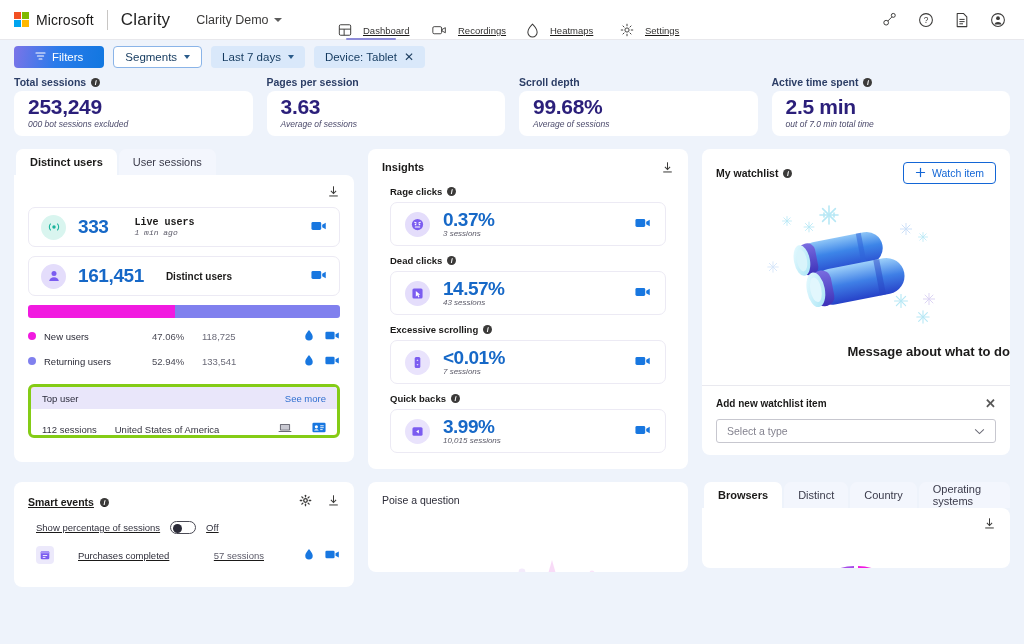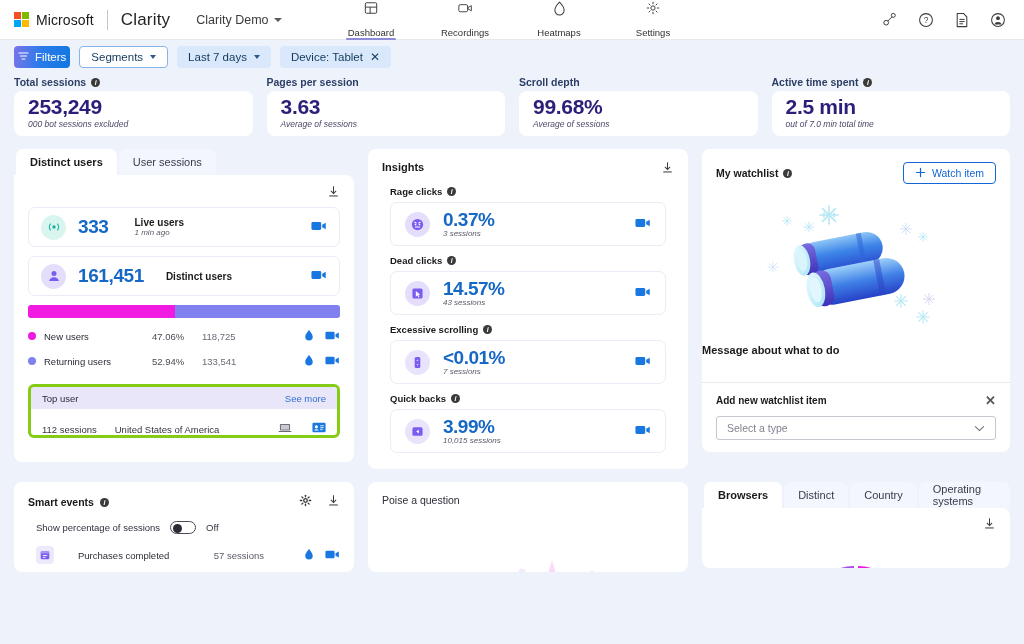--- a/index.html
+++ b/index.html
@@ -24,34 +24,34 @@
   .ms-squares i:nth-child(2){ background:#7fba00; }
   .ms-squares i:nth-child(3){ background:#00a4ef; }
   .ms-squares i:nth-child(4){ background:#ffb900; }
   .ms-name { font-size: 14px; color: #1b1a19; letter-spacing: .1px; }
   .vdiv { width:1px; height:20px; background:#c8c6c4; margin:0 13px; }
   .clarity-name { font-size: 17px; color: #242424; letter-spacing: .2px; }
   .project-pick { margin-left: 26px; font-size: 12.5px; color: #3b3a39; display:flex; align-items:center; gap:5px; cursor:pointer; }
   .caret { width:0;height:0;border-left:4px solid transparent;border-right:4px solid transparent;border-top:4.5px solid #5c5c5c; }
 
   .navcenter { position:absolute; left:50%; transform:translateX(-50%); display:flex; gap:28px; height:40px; align-items:flex-end; }
-  .navitem { display:flex; flex-direction:column; align-items:center; gap:11px; cursor:pointer; padding-bottom:2px; position:relative; width:66px; }
+  .navitem { display:flex; flex-direction:row; align-items:center; gap:11px; cursor:pointer; padding-bottom:2px; position:relative; width:66px;text-decoration:underline; }
   .navitem .nlabel { font-size: 9.5px; color:#323130; }
   .navitem.active::after { content:""; position:absolute; bottom:0; left:8px; right:8px; height:2px; background:#8e8cd8; border-radius:2px; }
   .navicon { height:15px; display:flex; align-items:center; justify-content:center; }
 
   .topright { margin-left:auto; display:flex; align-items:center; gap:19px; margin-right:18px; }
   .tr-ico { cursor:pointer; display:flex; align-items:center; justify-content:center; width:17px; height:17px; }
 
   
   .filterbar { height: 33px; display:flex; align-items:center; gap:9px; padding: 0 14px; }
   .btn-filters {
     background: linear-gradient(100deg,#7b74e8 0%, #2a7bea 48%, #1177e0 100%);
     color:#fff; font-size:11.5px; border-radius:4px; height:22px;
-    display:flex; align-items:center; gap:6px; padding: 0 4px; cursor:pointer;
+    display:flex; align-items:center; gap:6px; padding: 0 21px; cursor:pointer;
   }
   .chip {
     height:22px; border-radius:4px; font-size:11.5px; display:flex; align-items:center;
     gap:7px; padding:0 11px; cursor:pointer; color:#13395e;
   }
   .chip.outline { background:#fff; border:1px solid #8ab4e8; }
   .chip.soft { background:#d9e8fa; }
   .chip .x { font-size:12px; color:#1b3c5e; line-height:1; }
   .chevsm { width:0;height:0;border-left:3.5px solid transparent;border-right:3.5px solid transparent;border-top:4px solid #2a5b8a; }
 
@@ -115,21 +115,21 @@
 
   
   .wl-head { display:flex; align-items:center; padding: 13px 14px 0 14px; }
   .wl-title { font-size:10.5px; font-weight:bold; }
   .btn-watch {
     margin-left:auto; border:1px solid #1366d6; color:#1366d6; background:#fff;
     font-size:10.5px; border-radius:4px; height:22px; display:flex; align-items:center;
     gap:6px; padding:0 11px; cursor:pointer;
   }
   .wl-illus { height:160px; display:flex; align-items:center; justify-content:center; }
-  .wl-msg { text-align:left; font-size:11px; font-weight:bold; color:#1b1a19; }
+  .wl-msg { text-align:right; font-size:13px; font-weight:bold; color:#1b1a19;padding-left:48px; }
   .wl-add { border-top:1px solid #e9e9ef; margin-top:26px; padding: 11px 14px 12px 14px; }
   .wl-add-head { display:flex; align-items:center; font-size:10px; font-weight:bold; }
   .wl-x { margin-left:auto; font-size:13px; color:#585858; cursor:pointer; line-height:1; }
   .wl-select {
     margin-top:9px; height:24px; border:1px solid #c7c7cf; border-radius:3px;
     display:flex; align-items:center; padding: 0 10px; font-size:10.5px; color:#84838f; cursor:pointer;
   }
   .wl-select .chv { margin-left:auto; }
 
   
@@ -342,21 +342,21 @@
 
       <div class="statcard">
         <span class="circ" style="background:#d9f5ef;">
           <svg width="16" height="14" viewBox="0 0 18 14">
               <circle cx="9" cy="7" r="1.9" fill="#19b39b"></circle>
               <path d="M5.3 3.3 a5.2 5.2 0 0 0 0 7.4" fill="none" stroke="#19b39b" stroke-width="1.2"></path>
               <path d="M12.7 3.3 a5.2 5.2 0 0 1 0 7.4" fill="none" stroke="#19b39b" stroke-width="1.2"></path>
             </svg>
         </span>
         <span class="bignum">333</span>
-        <span style="margin-left:14px;">
+        <span style="margin-left:14px;font-family:Liberation Mono, monospace;">
           <div class="lbl-strong">Live users</div>
           <div class="lbl-sub">1 min ago</div>
         </span>
         <span class="vidico">
           <svg width="16" height="12" viewBox="0 0 18 12">
               <rect x="0.5" y="1.5" width="11" height="9" rx="1.6" fill="#1877e0"></rect>
               <path d="M12.6 4.5 L16.6 2.4 L16.6 9.6 L12.6 7.5 Z" fill="#1877e0"></path>
             </svg>
         </span>
       </div>
@@ -707,21 +707,21 @@
               </svg>
           </span>
         </div>
       </div>
     </div>
   </div>
 </div>
 
 <div class="bottomrow">
   <div class="col-l">
-    <div class="panel flat" style="height:90px;">
+    <div class="panel flat" style="height:105px;text-decoration:underline;">
       <div class="se-head">
         <span class="se-title">Smart events</span>
         <span class="infodot">i</span>
         <span class="se-icons">
           <span>
             <svg width="13" height="13" viewBox="0 0 16 16">
                 <circle cx="8" cy="8" r="2.2" fill="none" stroke="#3b3a39" stroke-width="1.6"></circle>
                 <g stroke="#3b3a39" stroke-width="1.6" stroke-linecap="round">
                   <line x1="8" y1="1.6" x2="8" y2="3.4"></line>
                   <line x1="8" y1="12.6" x2="8" y2="14.4"></line>

